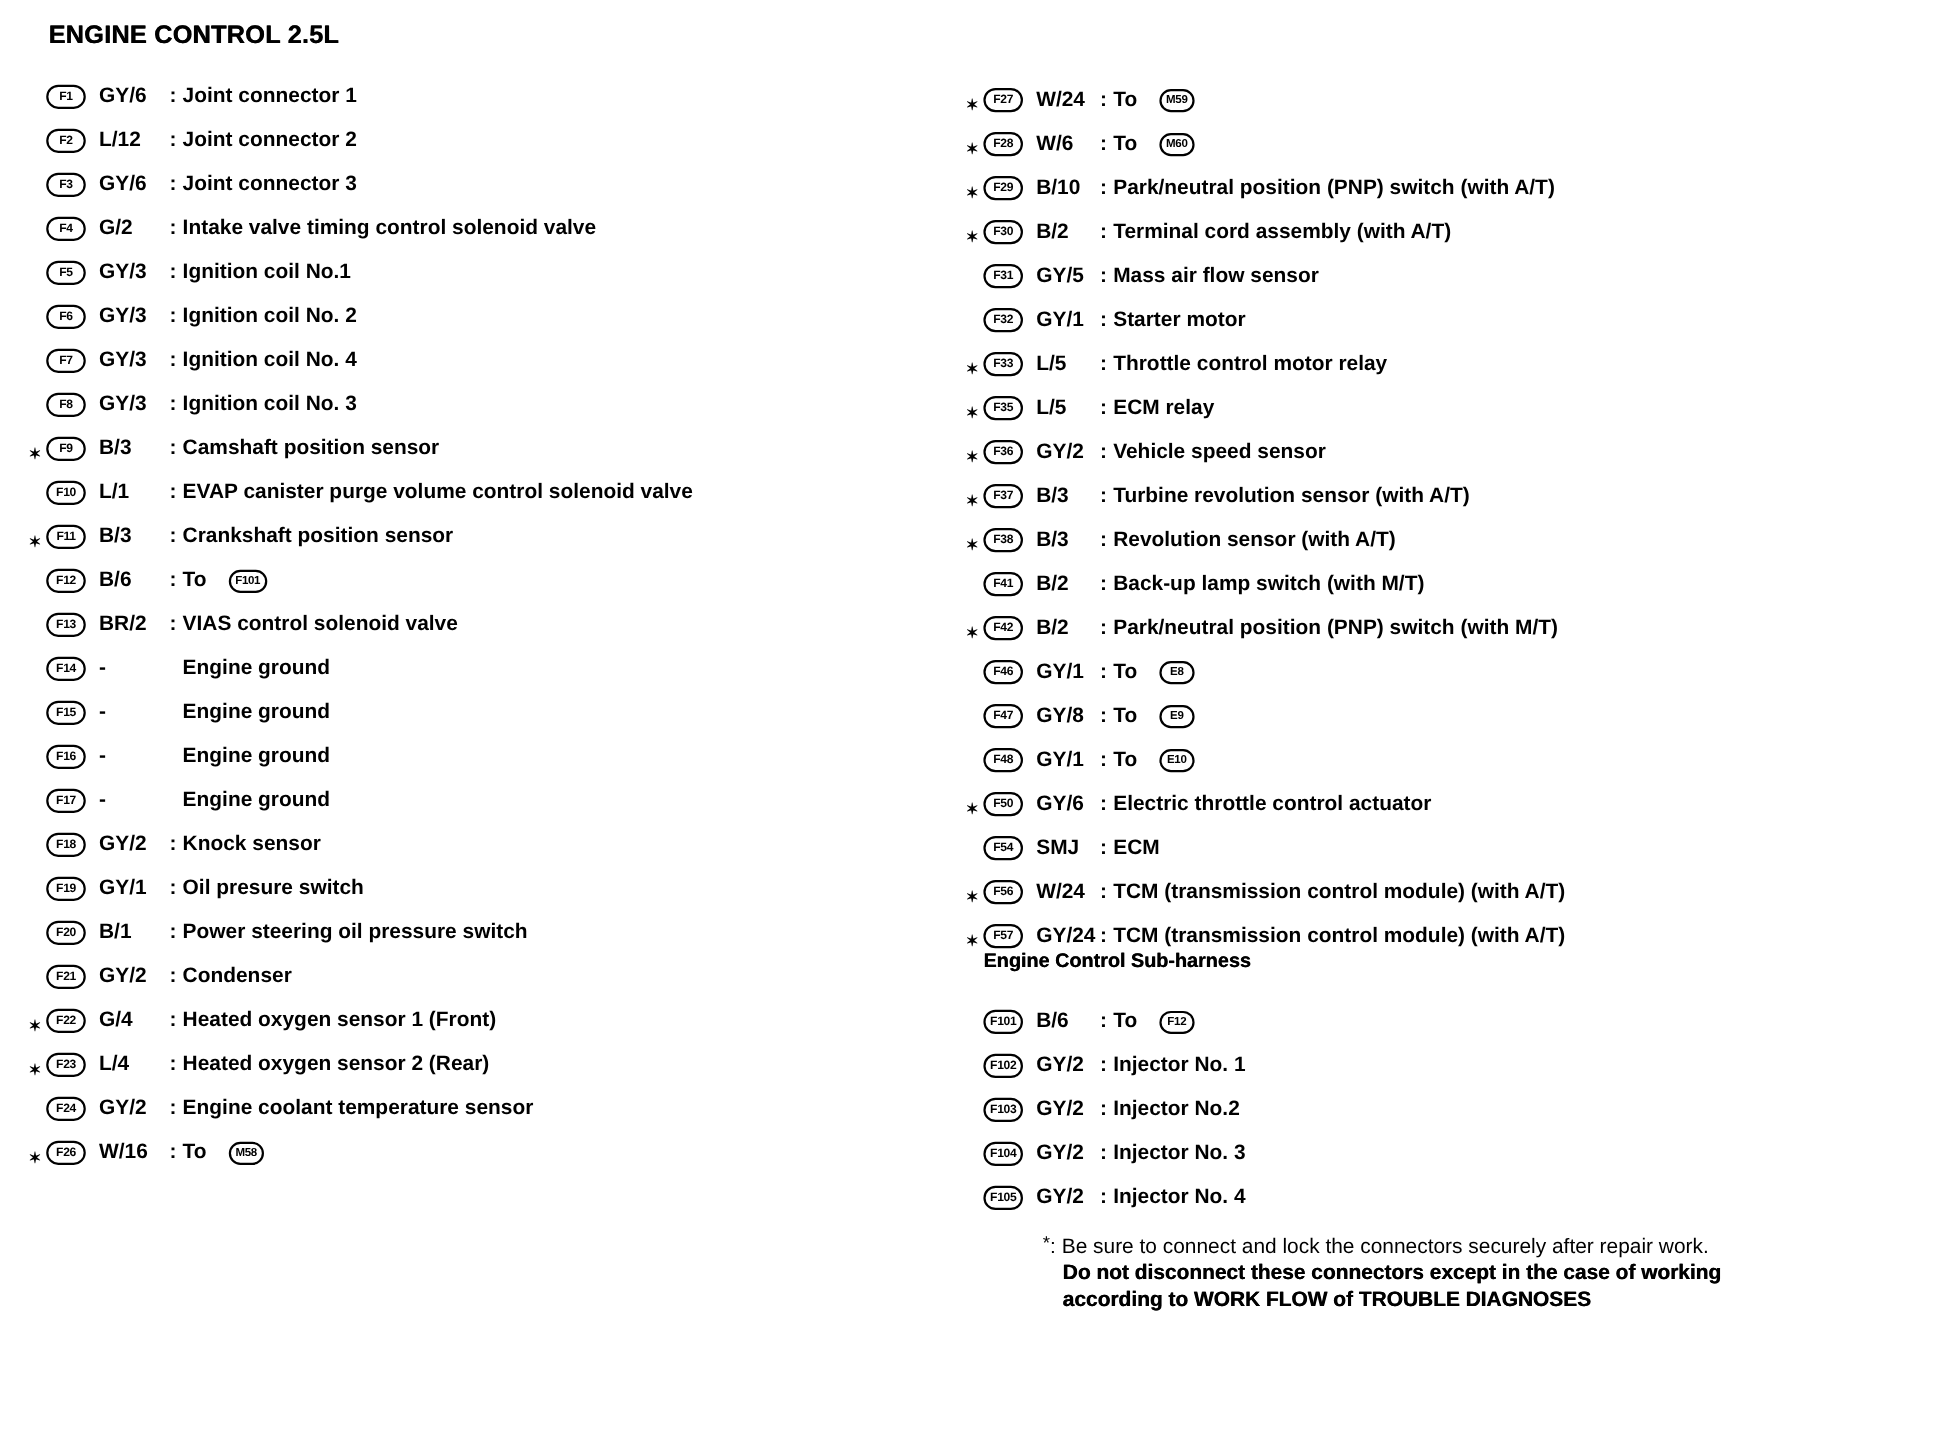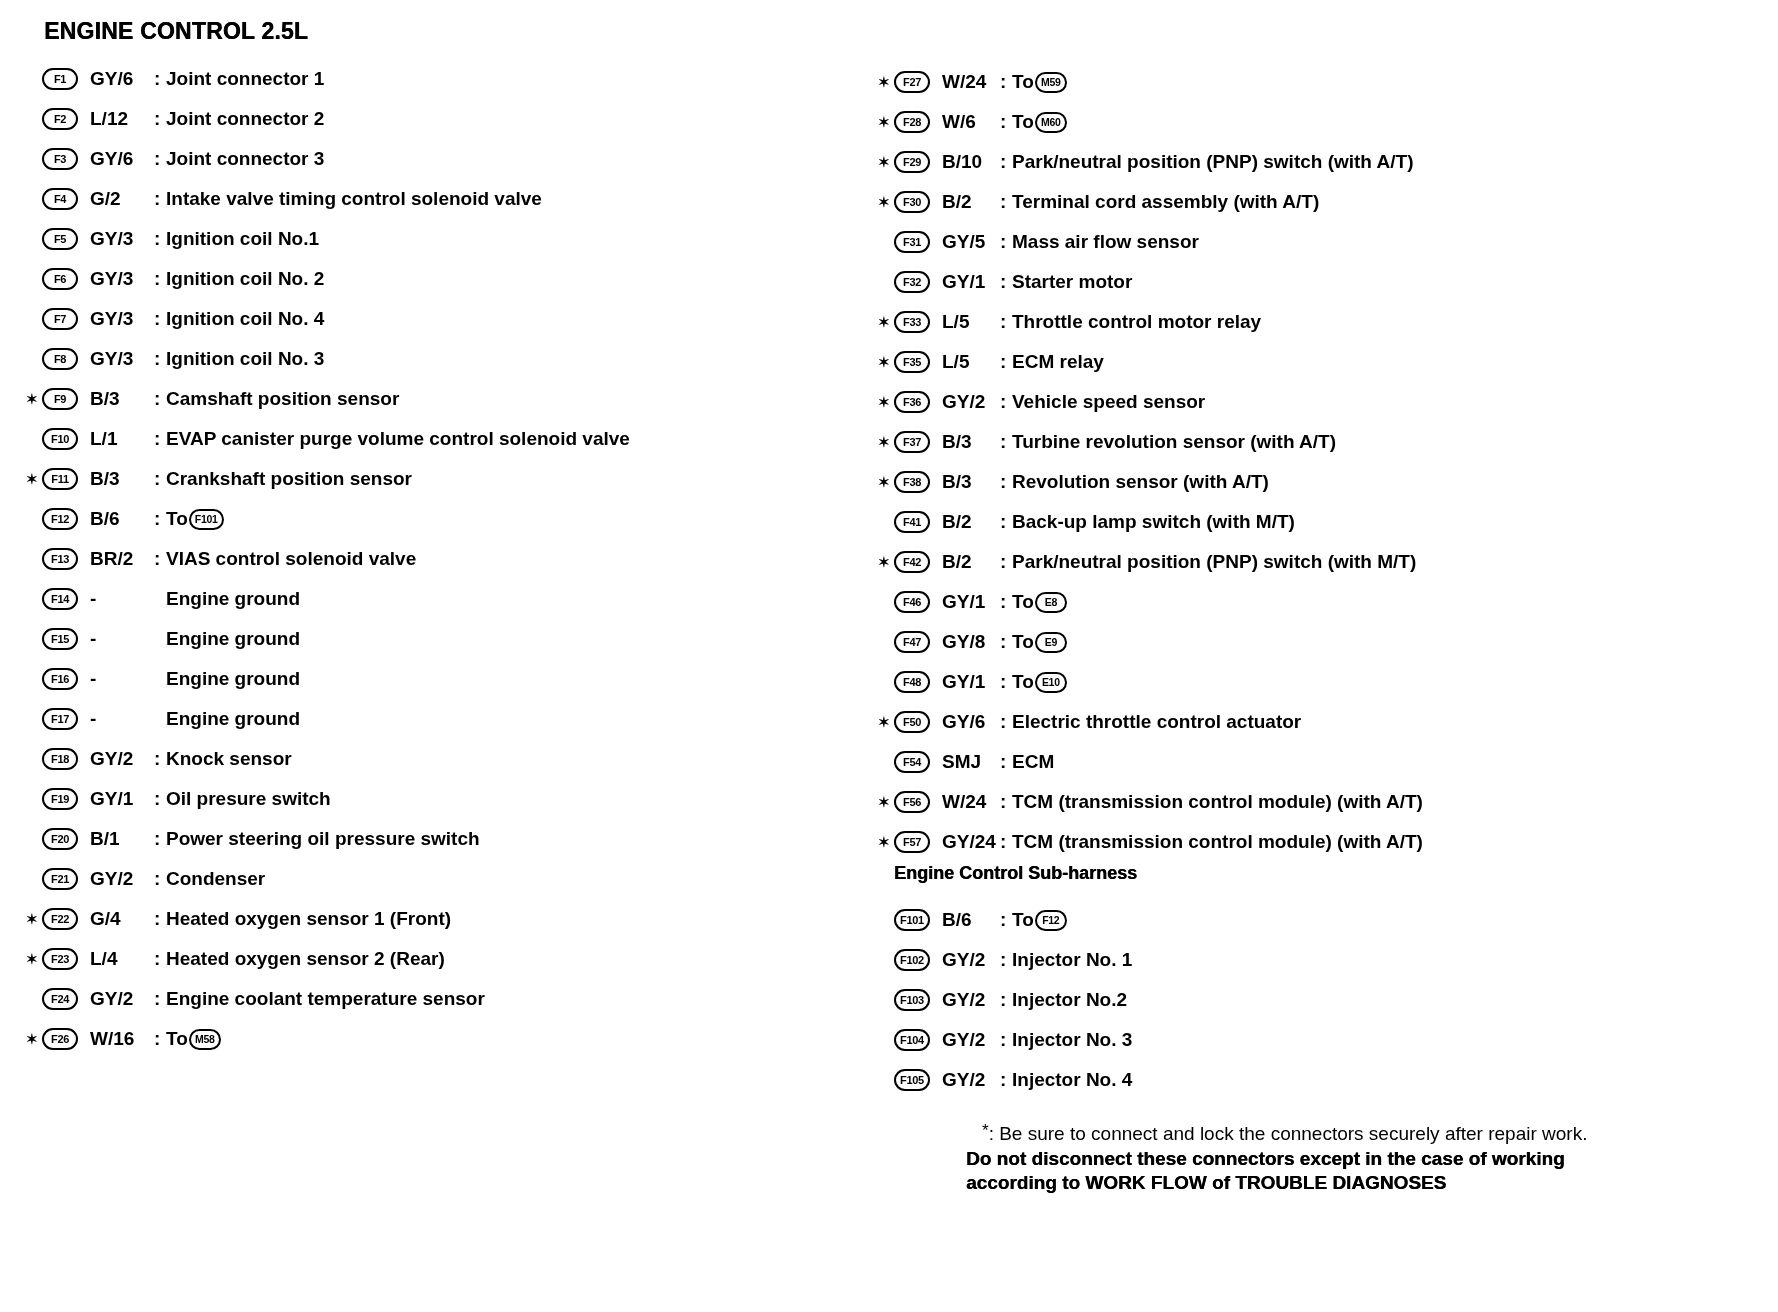--- a/index.html
+++ b/index.html
@@ -15,55 +15,55 @@
   .page-title {
     position:absolute; left:44px; top:18px;
     font-size:23px; font-weight:bold; letter-spacing:0.2px;
     text-shadow:0.5px 0 0 currentColor;
   }
   .col { position:absolute; display:flex; flex-direction:column; }
   .col-left  { left:26px;  top:59px; }
   .col-right { left:878px; top:62px; }
   .col-sub   { left:878px; top:900px; }
   .row {
-    display:flex; align-items:center;
+    display:flex; align-items:flex-end;
     height:40px; white-space:nowrap;
     font-size:19px; font-weight:bold;
   }
   .star {
     width:16px; font-size:14px; line-height:1;
     display:inline-block; text-align:left;
   }
   .oval {
     display:inline-flex; align-items:center; justify-content:center;
     height:22px; min-width:36px; padding:0 4px;
     border:2px solid #000; border-radius:12px;
     font-size:11px; font-weight:bold; letter-spacing:-0.3px;
   }
   .code { margin-left:12px; font-size:19px; }
   .col-left  .code { width:64px; }
   .col-right .code, .col-sub .code { width:58px; }
   .sep { width:12px; font-size:19px; }
   .desc { font-size:19px; display:inline-flex; align-items:center; }
   .ref-oval {
-    margin-left:1px;
+    margin-left:20px;
     height:21px; min-width:32px; padding:0 4px;
     border-radius:11px; font-size:10.5px;
   }
   .sub-heading {
     position:absolute; left:894px; top:863px;
     font-size:18px; font-weight:bold;
     text-shadow:0.4px 0 0 currentColor;
   }
   .footnote {
     position:absolute; left:948px; top:1122px;
     width:700px; font-size:19px; line-height:24px;
   }
   .fn-line { padding-left:18px; }
-  .fn-line.first { padding-left:0;margin-left:34px; }
+  .fn-line.first { padding-left:0; }
   .fn-line.bold { font-weight:bold; text-shadow:0.4px 0 0 currentColor; }
   .fn-star { position:relative; top:-4px; font-size:17px; }
 </style>
 </head>
 <body>
 
 <div class="page">
   <div class="page-title">ENGINE CONTROL 2.5L</div>
 
   <div class="col col-left" id="left-col">

